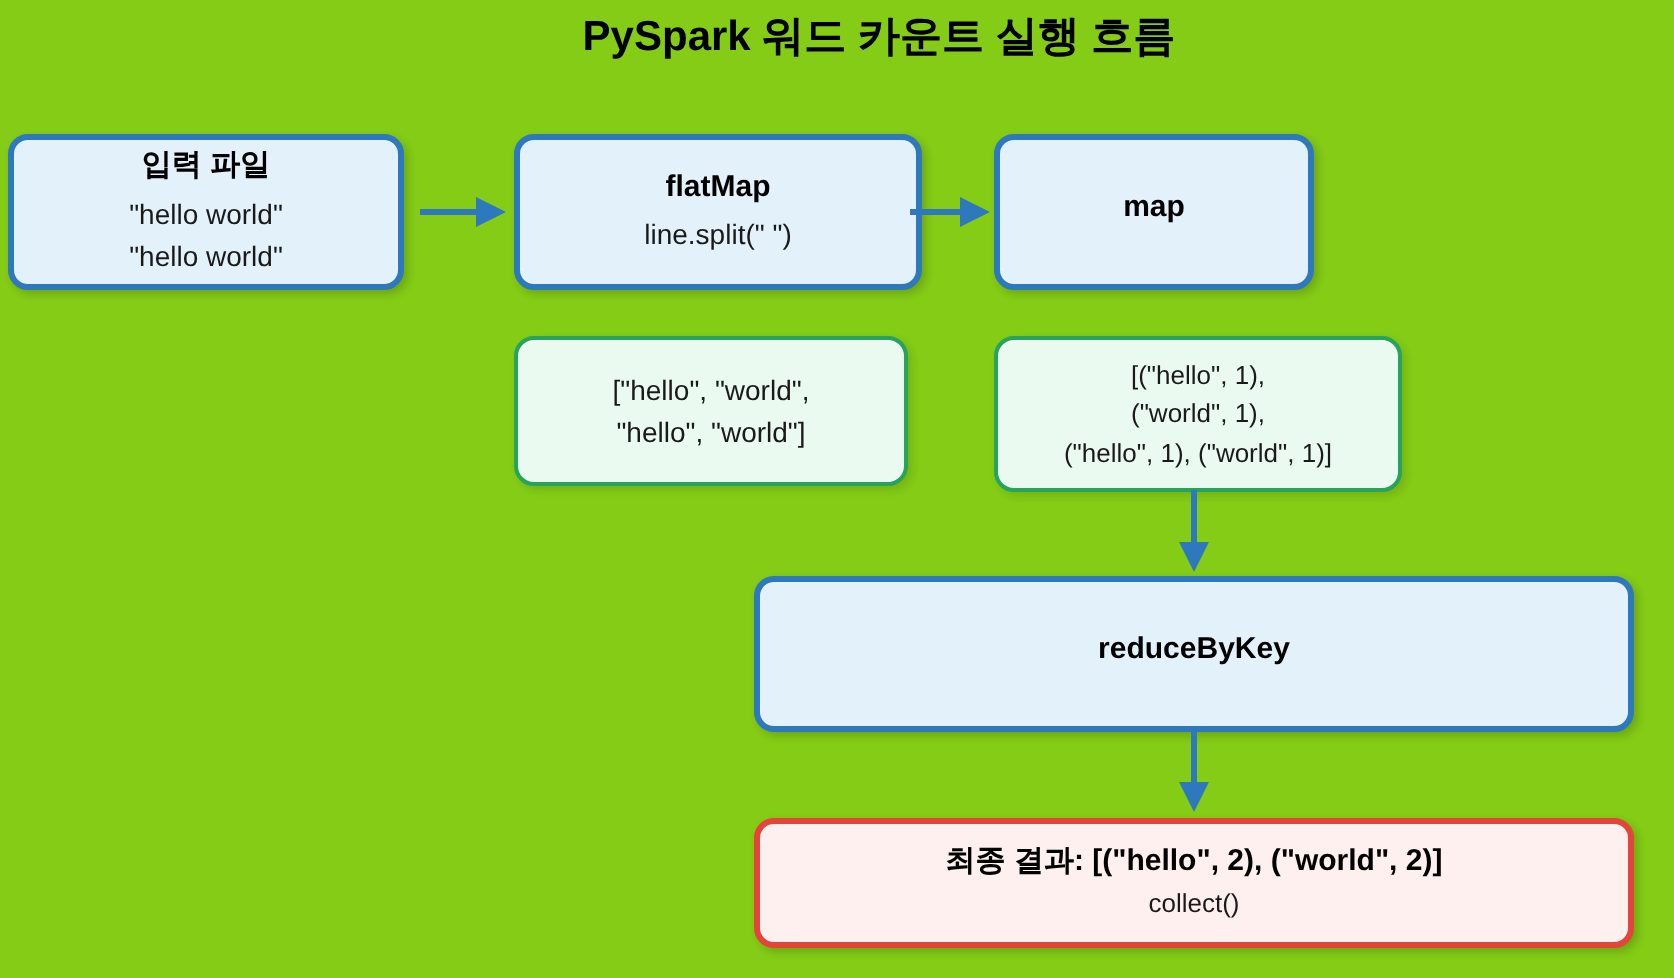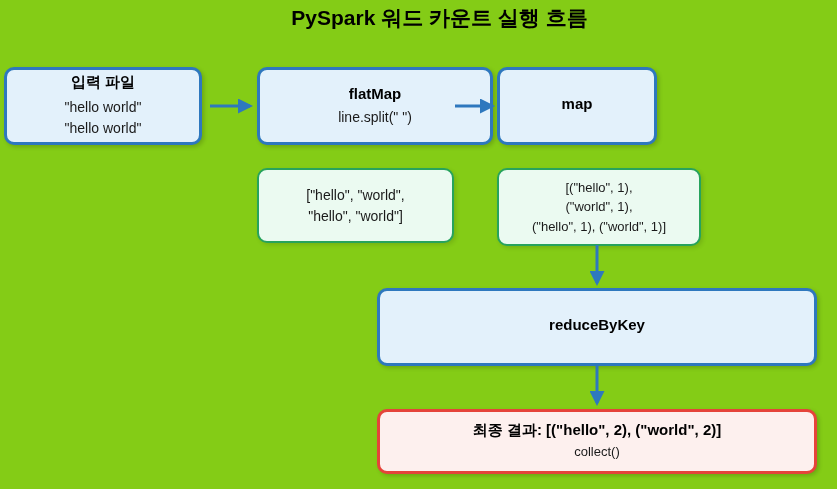--- a/index.html
+++ b/index.html
@@ -53,21 +53,21 @@
     font-weight: bold;
     font-size: 15px;
     color: #000000;
     margin-bottom: 5px;
   }
   .node-line { font-size: 14px; line-height: 1.5; color: #1a1a1a; }
   .node-line.small { font-size: 13px; line-height: 1.5; }
 
   
   #node-input    { left: 4px;  top: 67px;  width: 198px; height: 78px; }
-  #node-flatmap  { left: 257px; top: 67px;  width: 236px; height: 78px; }
+  #node-flatmap  { left: 257px; top: 67px;  width: 204px; height: 78px; }
   #node-map      { left: 497px; top: 67px;  width: 160px; height: 78px; }
   #node-flatmap-output { left: 257px; top: 168px; width: 197px; height: 75px; }
   #node-map-output     { left: 497px; top: 168px; width: 204px; height: 78px; }
   #node-reduce   { left: 377px; top: 288px; width: 440px; height: 78px; }
   #node-result   { left: 377px; top: 409px; width: 440px; height: 65px; }
 
   svg.arrows {
     position: absolute;
     left: 0; top: 0;
     pointer-events: none;

